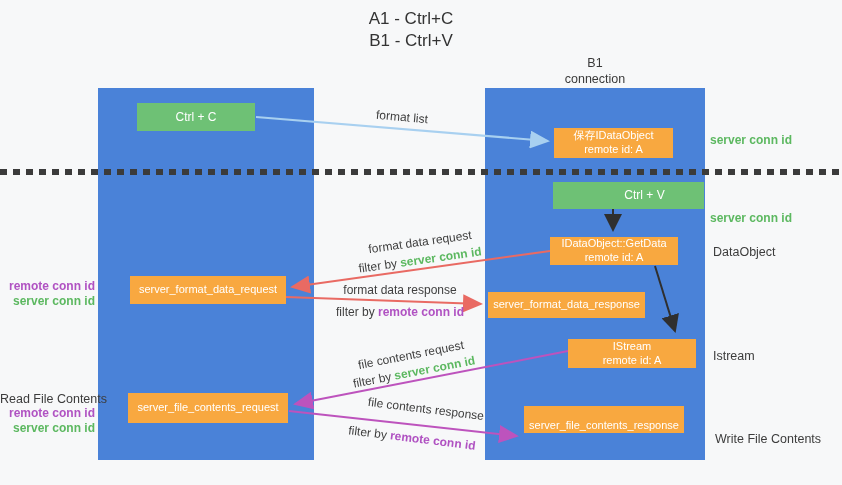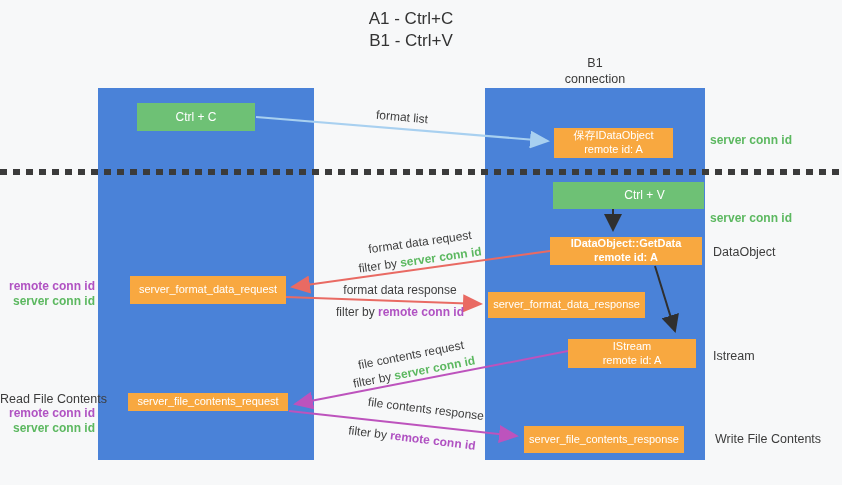--- a/index.html
+++ b/index.html
@@ -102,43 +102,43 @@
 
   <div class="node node-orange" style="left:554px; top:128px; width:119px; height:30px;">
     <div>保存IDataObject</div>
     <div>remote id: A</div>
   </div>
 
   <div class="node node-green" style="left:553px; top:182px; width:119px; height:27px;padding-left:32px;">
     <div>Ctrl + V</div>
   </div>
 
-  <div class="node node-orange" style="left:550px; top:237px; width:152px; height:28px;font-weight:bold;">
+  <div class="node node-orange" style="left:550px; top:237px; width:128px; height:28px;">
     <div>IDataObject::GetData</div>
     <div>remote id: A</div>
   </div>
 
   <div class="node node-orange" style="left:130px; top:276px; width:156px; height:28px;">
     <div>server_format_data_request</div>
   </div>
 
   <div class="node node-orange" style="left:488px; top:292px; width:157px; height:26px;">
     <div>server_format_data_response</div>
   </div>
 
   <div class="node node-orange" style="left:568px; top:339px; width:128px; height:29px;">
     <div>IStream</div>
     <div>remote id: A</div>
   </div>
 
-  <div class="node node-orange" style="left:128px; top:393px; width:160px; height:18px;">
+  <div class="node node-orange" style="left:128px; top:393px; width:160px; height:30px;">
     <div>server_file_contents_request</div>
   </div>
 
-  <div class="node node-orange" style="left:524px; top:426px; width:160px; height:27px;">
+  <div class="node node-orange" style="left:524px; top:406px; width:160px; height:27px;justify-content:flex-end;">
     <div>server_file_contents_response</div>
   </div>
 
   <div class="edge-label" style="left:402px; top:117px; transform:translate(-50%,-50%) rotate(5deg);">format list</div>
 
   <div class="edge-label" style="left:420px; top:242px; transform:translate(-50%,-50%) rotate(-8deg);">format data request</div>
   <div class="edge-label" style="left:420px; top:260px; transform:translate(-50%,-50%) rotate(-8deg);"><span>filter by </span><span class="key-green">server conn id</span></div>
 
   <div class="edge-label" style="left:400px; top:290px; transform:translate(-50%,-50%);">format data response</div>
   <div class="edge-label" style="left:400px; top:312px; transform:translate(-50%,-50%);"><span>filter by </span><span class="key-purple">remote conn id</span></div>

